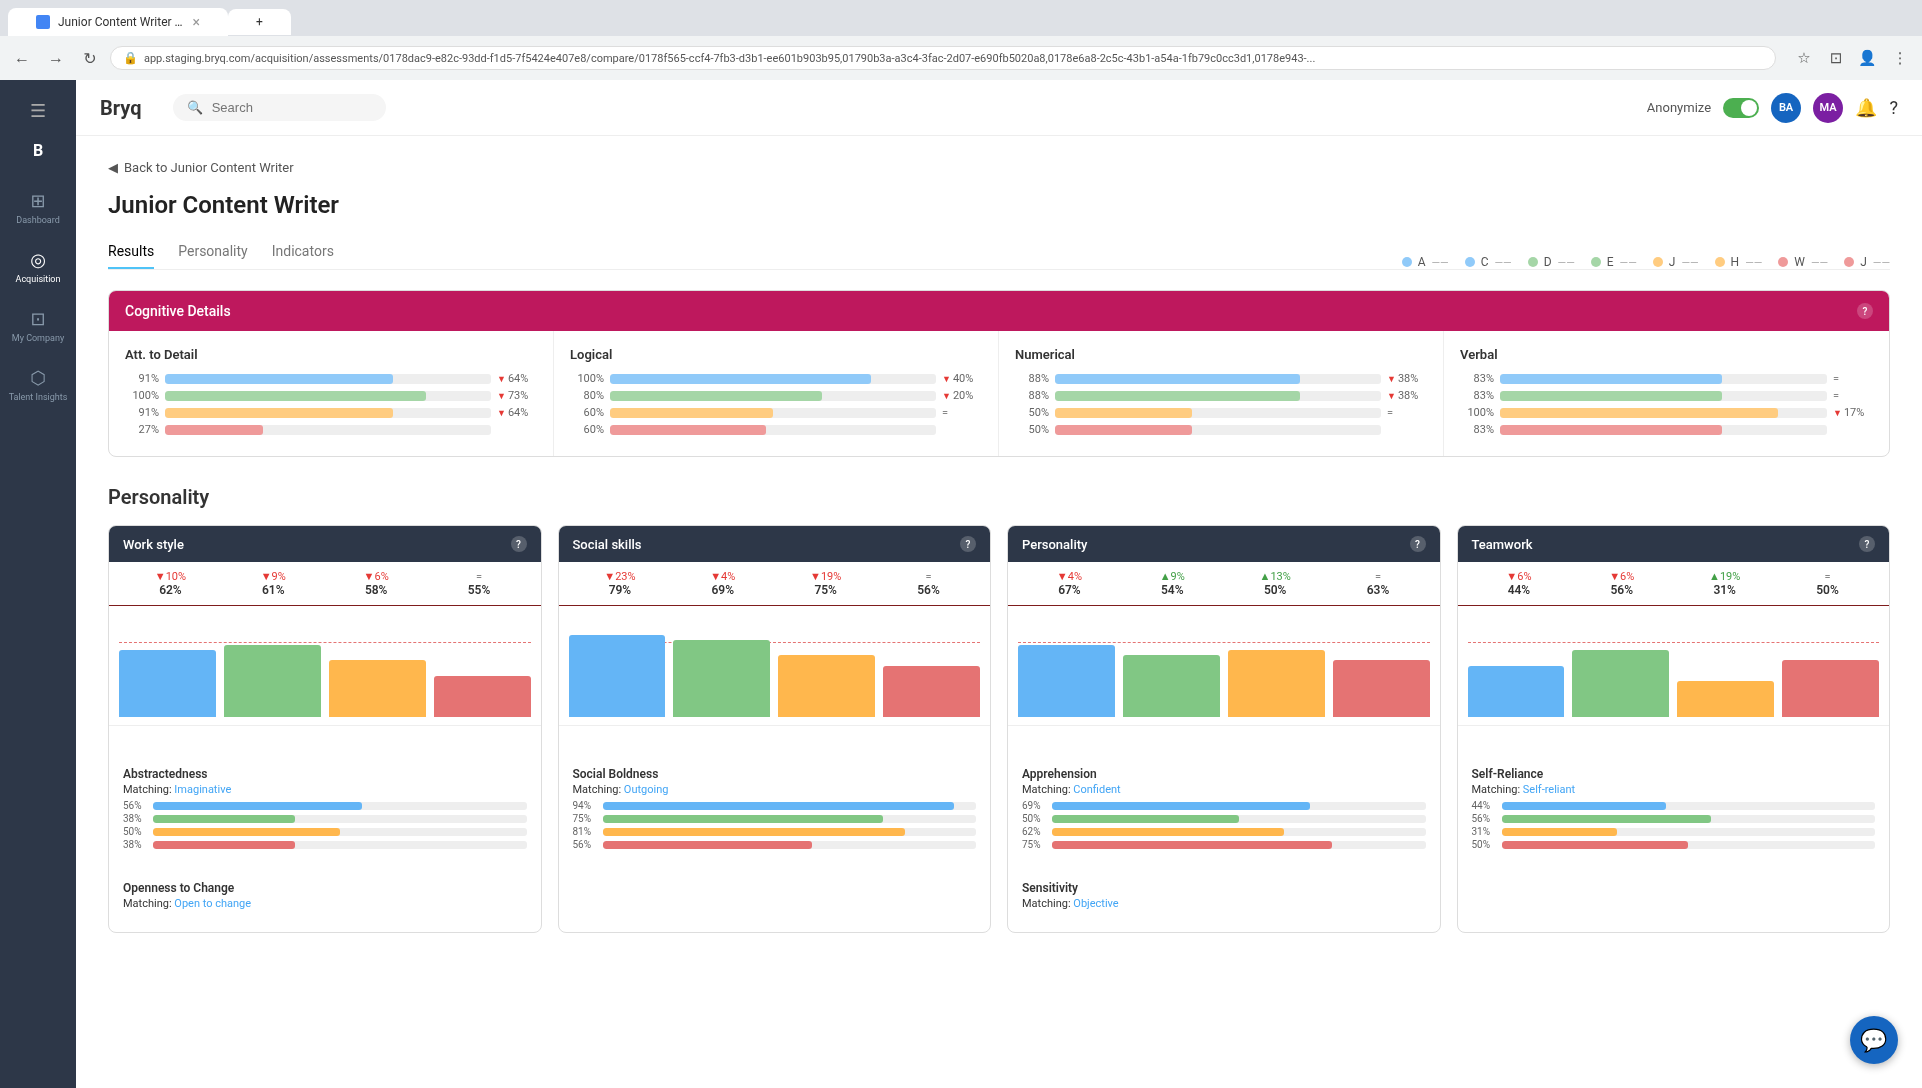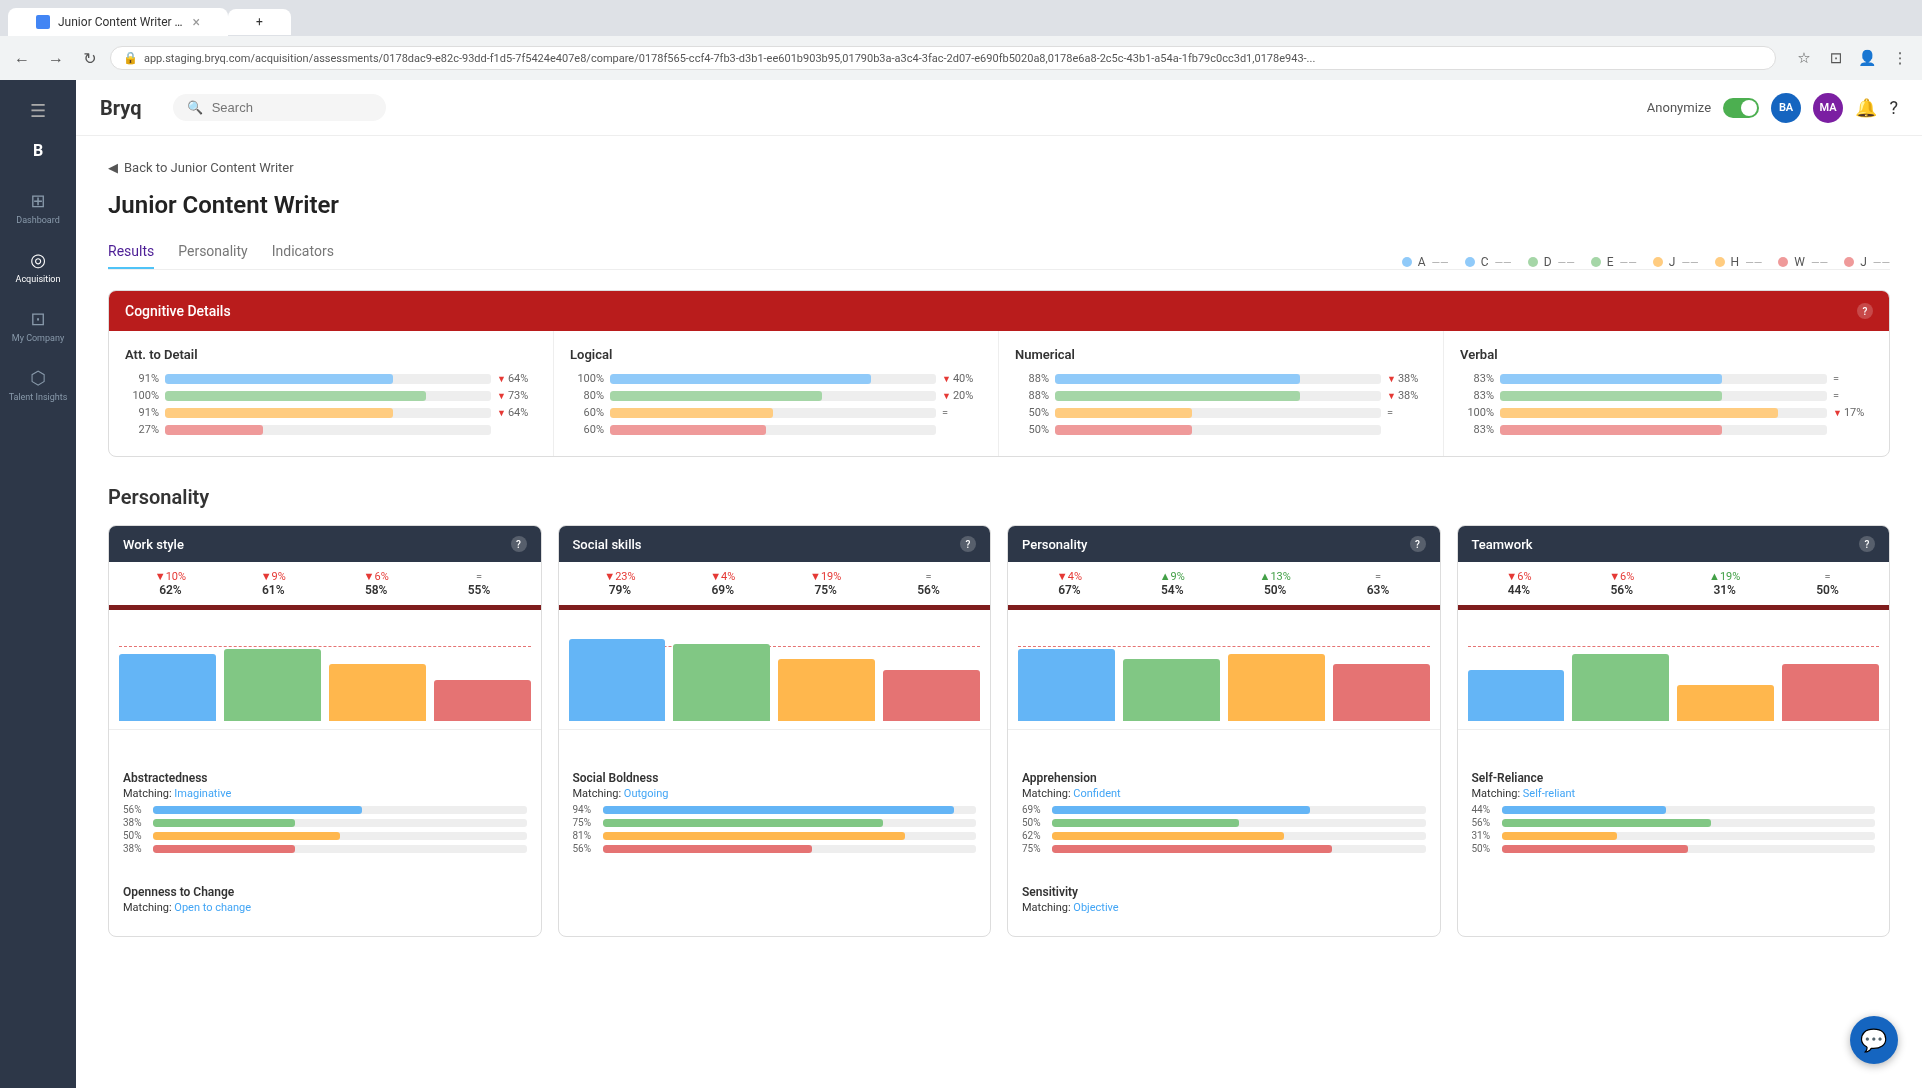--- a/index.html
+++ b/index.html
@@ -41,47 +41,47 @@
     .toggle { width: 36px; height: 20px; background: #4caf50; border-radius: 10px; position: relative; cursor: pointer; }
     .toggle::after { content: ''; position: absolute; width: 16px; height: 16px; background: #fff; border-radius: 50%; top: 2px; right: 2px; }
     .avatar { width: 30px; height: 30px; border-radius: 50%; display: flex; align-items: center; justify-content: center; font-size: 11px; font-weight: 600; color: #fff; }
 
     
     .content { padding: 24px 32px; }
     .back-link { display: flex; align-items: center; gap: 6px; font-size: 13px; color: #555; cursor: pointer; margin-bottom: 16px; }
     .page-title { font-size: 24px; font-weight: 600; color: #222; margin-bottom: 16px; }
     .tabs { display: flex; gap: 24px; border-bottom: 1px solid #eee; margin-bottom: 24px; }
     .tab { padding: 8px 0; font-size: 14px; color: #777; cursor: pointer; border-bottom: 2px solid transparent; }
-    .tab.active { color: #4c1d95; border-bottom-color: #4fc3f7; }
+    .tab.active { color: #000000; border-bottom-color: #4fc3f7; }
     .tab-legend { margin-left: auto; display: flex; align-items: center; gap: 16px; }
     .legend-item { display: flex; align-items: center; gap: 6px; font-size: 12px; color: #555; }
     .legend-dot { width: 10px; height: 10px; border-radius: 50%; }
 
     
     .section-card { background: #fff; border: 1px solid #ddd; border-radius: 8px; margin-bottom: 28px; overflow: hidden; }
-    .section-header { background: #b91c1c; color: #fff; padding: 12px 16px; display: flex; align-items: center; justify-content: space-between; font-size: 14px; font-weight: 500; }
+    .section-header { background: #be185d; color: #fff; padding: 12px 16px; display: flex; align-items: center; justify-content: space-between; font-size: 14px; font-weight: 500; }
     .section-body { display: grid; grid-template-columns: repeat(4, 1fr); gap: 0; }
     .cog-item { padding: 16px; border-right: 1px solid #eee; }
     .cog-item:last-child { border-right: none; }
     .cog-title { font-size: 13px; font-weight: 600; margin-bottom: 10px; }
     .bar-row { display: flex; align-items: center; gap: 6px; margin-bottom: 4px; }
     .bar-label { font-size: 11px; color: #666; width: 34px; text-align: right; flex-shrink: 0; }
     .bar-track { flex: 1; height: 10px; background: #eee; border-radius: 3px; overflow: hidden; position: relative; }
     .bar-fill { height: 100%; border-radius: 3px; }
     .bar-pct { font-size: 11px; color: #666; width: 40px; text-align: left; flex-shrink: 0; display: flex; align-items: center; gap: 2px; }
     .bar-arrow { font-size: 9px; }
     .bar-arrow.down { color: #e53935; }
     .bar-eq { color: #888; font-size: 11px; }
 
     
     .personality-title { font-size: 20px; font-weight: 600; margin: 24px 0 16px; }
     .personality-grid { display: grid; grid-template-columns: repeat(4, 1fr); gap: 16px; }
     .pers-card { background: #fff; border: 1px solid #ddd; border-radius: 8px; overflow: hidden; }
     .pers-card-header { background: #2d3748; color: #fff; padding: 10px 14px; display: flex; align-items: center; justify-content: space-between; font-size: 13px; font-weight: 500; }
-    .pers-stats { display: flex; gap: 0; padding: 8px 10px; border-bottom: 5px solid #7f1d1d; }
+    .pers-stats { display: flex; gap: 0; padding: 8px 10px; border-bottom: 1px solid #7f1d1d; }
     .pers-stat { flex: 1; text-align: center; }
     .stat-change { font-size: 11px; display: flex; align-items: center; justify-content: center; gap: 2px; }
     .stat-change.down { color: #e53935; }
     .stat-change.up { color: #43a047; }
     .stat-change.eq { color: #888; }
     .stat-val { font-size: 12px; font-weight: 600; }
 
     
     .bar-chart { padding: 8px 10px; height: 120px; display: flex; align-items: flex-end; gap: 8px; position: relative; border-bottom: 1px solid #eee; }
     .bar-chart::before { content: ''; position: absolute; left: 10px; right: 10px; border-top: 1px dashed #e57373; top: 30%; z-index: 1; }

